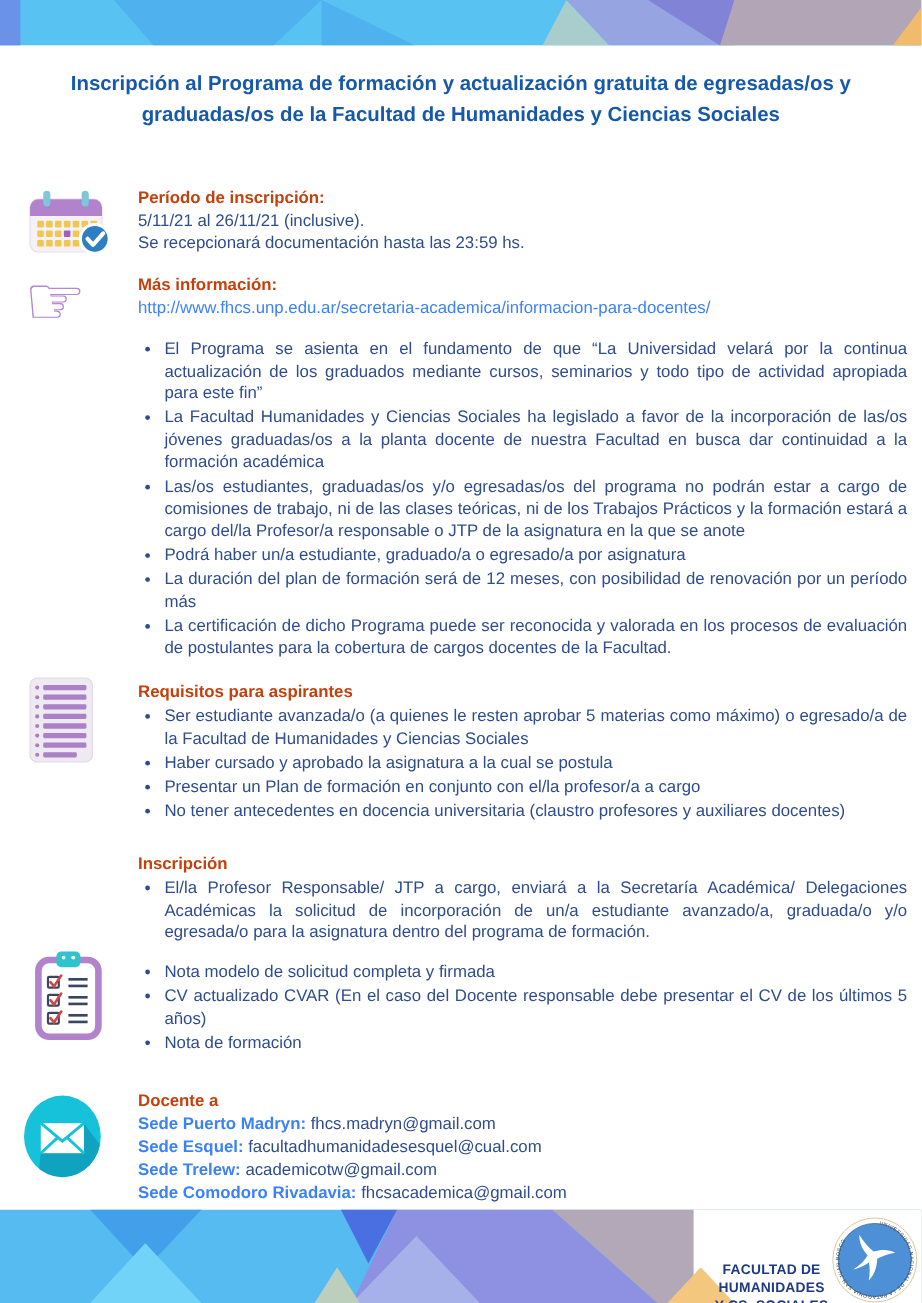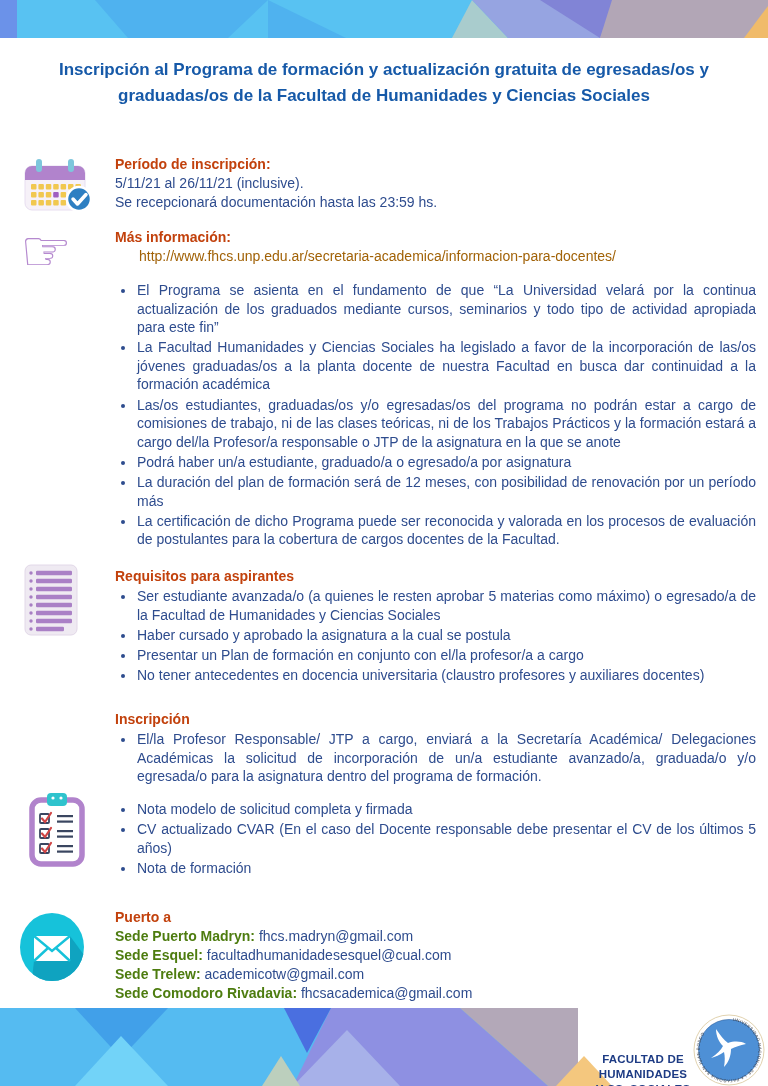--- a/index.html
+++ b/index.html
@@ -16,23 +16,23 @@
   .icon{position:absolute;z-index:2;}
   .hand-glyph{font-family:"DejaVu Sans",sans-serif;font-size:58px;line-height:58px;
               color:#b589cf;user-select:none;}
 
   .sec{position:absolute;left:115px;width:641px;color:#2e4c8e;
        font-size:14px;line-height:18.8px;z-index:2;}
   .sec h3{margin:0;font-size:14px;line-height:19px;font-weight:bold;color:#c2410c;}
   .sec .ln{line-height:19px;}
   .sec ul{margin:1px 0 0 0;padding-left:21px;}
   .sec li{text-align:justify;margin:0 0 1.5px 0;padding-left:1px;}
-  .url{color:#a16207;text-decoration:none;cursor:pointer;margin-left:24px;}
+  .url{color:#3b82f6;text-decoration:none;cursor:pointer;}
   .contact{line-height:19px;}
-  .contact b{color:#4d7c0f;}
+  .contact b{color:#3b82f6;}
 
   .footer-white{position:absolute;left:578px;top:1008px;width:190px;height:78px;
                 background:#ffffff;z-index:2;}
   .footer-orange{position:absolute;left:556px;top:1056px;z-index:3;}
   .faculty{position:absolute;left:586px;top:1052px;width:114px;text-align:center;
            font-size:11.5px;line-height:15px;font-weight:bold;color:#1d3b84;z-index:4;
            letter-spacing:.2px;}
   .logo{position:absolute;left:693px;top:1014px;z-index:4;}
 </style>
 </head>
@@ -182,21 +182,21 @@
         </clipPath>
       </defs>
     <ellipse cx="33" cy="36" rx="32" ry="34" fill="#16c2da"></ellipse>
     <polygon points="15,50 51,25 95,85 10,95" clip-path="url(#ec)" fill="#0fa3c0"></polygon>
     <rect x="15" y="25" width="36" height="25" fill="#ffffff"></rect>
     <path d="M15 25 L33 40 L51 25" stroke="#16c2da" stroke-width="2.4" fill="none"></path>
     <path d="M15 50 L29 37 M51 50 L37 37" stroke="#16c2da" stroke-width="2.4" fill="none"></path>
   </svg>
 
   <div class="sec" style="top:908px;">
-    <h3>Puerto a</h3>
+    <h3>Docente a</h3>
     <div class="contact"><b>Sede Puerto Madryn:</b> <span>fhcs.madryn@gmail.com</span></div>
     <div class="contact"><b>Sede Esquel:</b> <span>facultadhumanidadesesquel@cual.com</span></div>
     <div class="contact"><b>Sede Trelew:</b> <span>academicotw@gmail.com</span></div>
     <div class="contact"><b>Sede Comodoro Rivadavia:</b> <span>fhcsacademica@gmail.com</span></div>
   </div>
 
   <svg class="band-bottom" width="768" height="78" viewBox="0 0 768 78">
     <rect x="0" y="0" width="768" height="78" fill="#55bbf1"></rect>
     <polygon points="75,0 168,0 121,50" fill="#41a0e9"></polygon>
     <polygon points="75,78 168,78 121,28" fill="#72d3f8"></polygon>

